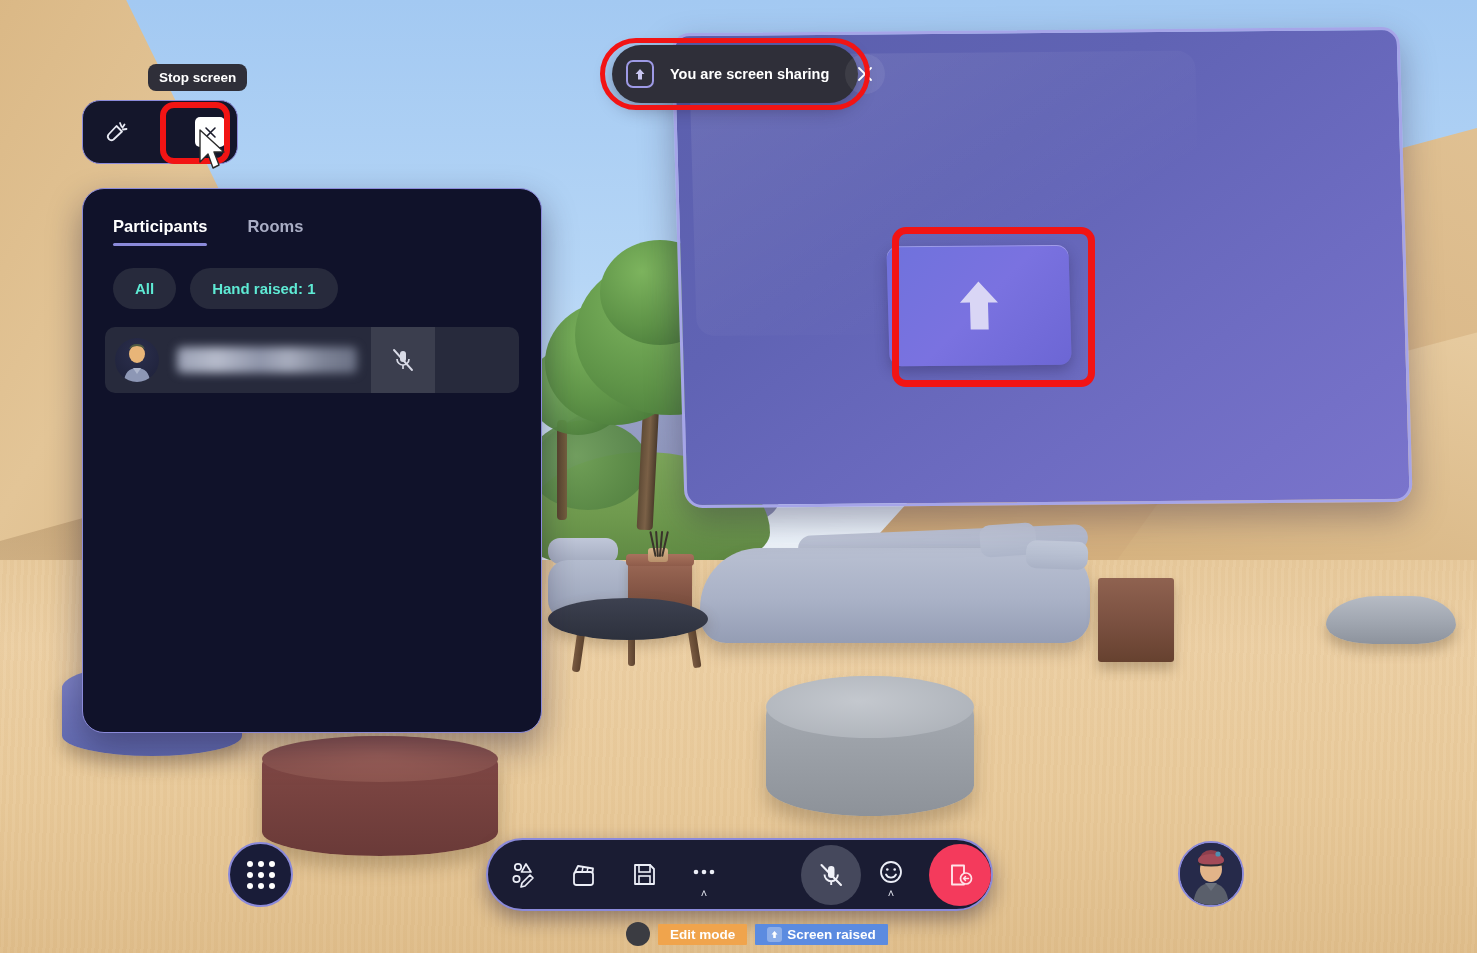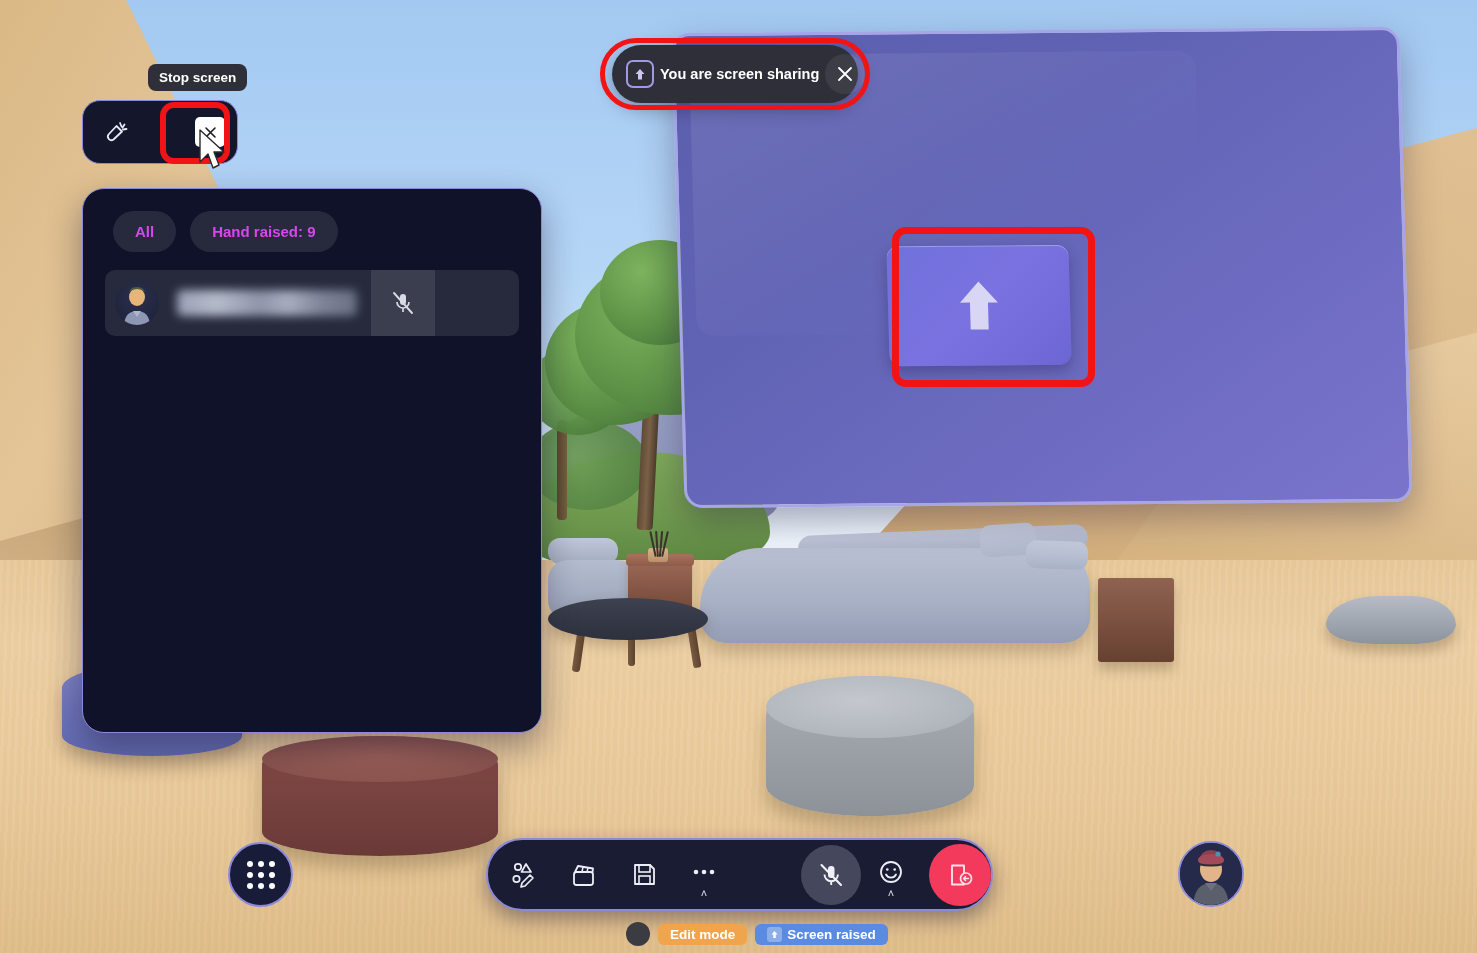--- a/index.html
+++ b/index.html
@@ -232,21 +232,21 @@
 
   
   .banner-annot{
     position:absolute; left:600px; top:38px; width:270px; height:72px;
     border:5px solid #f21414; border-radius:40px; z-index:42;
   }
   .banner{
     position:absolute; left:612px; top:45px; width:246px; height:58px;
     background:#2f2f39;
     border-radius:30px;
-    display:flex; align-items:center; gap:6px;
+    display:flex; align-items:center; gap:16px;
     padding:0 8px 0 14px;
     box-shadow:0 6px 18px rgba(20,15,35,.35);
     z-index:41;
   }
   .banner-icon{
     width:28px; height:28px; border:2px solid #9e9ae6; border-radius:7px;
     display:flex; align-items:center; justify-content:center; flex:0 0 auto;
   }
   .banner-text{ color:#fff; font-size:14.5px; font-weight:bold; flex:1 1 auto; white-space:nowrap; }
   .banner-close{
@@ -296,21 +296,21 @@
     color:#a9adc4; font-size:16.5px; font-weight:bold;
     padding-bottom:10px; cursor:pointer; position:relative;
   }
   .tab.active{ color:#fff; }
   .tab.active:after{
     content:""; position:absolute; left:0; right:0; bottom:0; height:3px;
     background:#8b8ada; border-radius:2px;
   }
   .chips{ display:flex; gap:14px; padding:22px 30px 0 30px; }
   .chip{
-    background:#272a3c; color:#d946ef;
+    background:#272a3c; color:#5eead4;
     font-size:15px; font-weight:bold;
     padding:12px 22px; border-radius:22px; cursor:pointer;
   }
   .plist{ padding:18px 22px 0 22px; }
   .prow{
     display:flex; align-items:center; gap:14px;
     background:#272a3c; border-radius:10px;
     height:66px; padding:0 0 0 10px; overflow:hidden;
   }
   .pavatar{
@@ -367,21 +367,21 @@
   }
 
   
   .status{
     position:absolute; left:626px; top:923px; height:22px;
     display:flex; align-items:center; gap:8px; z-index:35;
   }
   .status-dot{ width:24px; height:24px; border-radius:50%; background:#3b3c42; }
   .badge{
     font-size:13.5px; font-weight:bold; color:#fff;
-    padding:3px 12px; border-radius:6px; display:flex; align-items:center; gap:5px;
+    padding:3px 12px; border-radius:1px; display:flex; align-items:center; gap:5px;
   }
   .badge.edit{ background:#f2a councils; background:#f0a44c; color:#fff; }
   .badge.share{ background:#5b8be0; }
   .badge-ico{
     width:15px; height:15px; background:rgba(255,255,255,.3); border-radius:3px;
     display:flex; align-items:center; justify-content:center;
   }
   svg{ display:block; }
 </style>
 </head>
@@ -477,23 +477,27 @@
       <path d="M3 3 L12 12 M12 3 L3 12" stroke="#1a1b2b" stroke-width="1.6" stroke-linecap="round" fill="none"></path>
     </svg>
   </div>
 </div>
 <div class="annot-stop"></div>
 <svg class="cursor" viewBox="0 0 28 46">
   <path d="M2 2 L2 34 L10 26 L15 40 L21 37 L16 24 L26 24 Z" fill="#ffffff" stroke="#2b2b2b" stroke-width="1.4" stroke-linejoin="round"></path>
 </svg>
 
 <div class="panel">
+  <div class="tabs">
+    <div class="tab active">Participants</div>
+    <div class="tab">Rooms</div>
+  </div>
   <div class="chips">
     <div class="chip">All</div>
-    <div class="chip">Hand raised: 9</div>
+    <div class="chip">Hand raised: 1</div>
   </div>
   <div class="plist">
     <div class="prow">
       <div class="pavatar">
         <svg width="44" height="44" viewBox="0 0 44 44">
           <ellipse cx="22" cy="16" rx="8" ry="9" fill="#e8b578"></ellipse>
           <path d="M14 11 q8 -6 16 0 q-2 -5 -8 -5 q-6 0 -8 5 Z" fill="#4f5a43"></path>
           <path d="M9 44 q1 -14 13 -14 q12 0 13 14 Z" fill="#8d97b5"></path>
           <path d="M18 30 l4 6 l4 -6" fill="#aeb6cd"></path>
         </svg>

